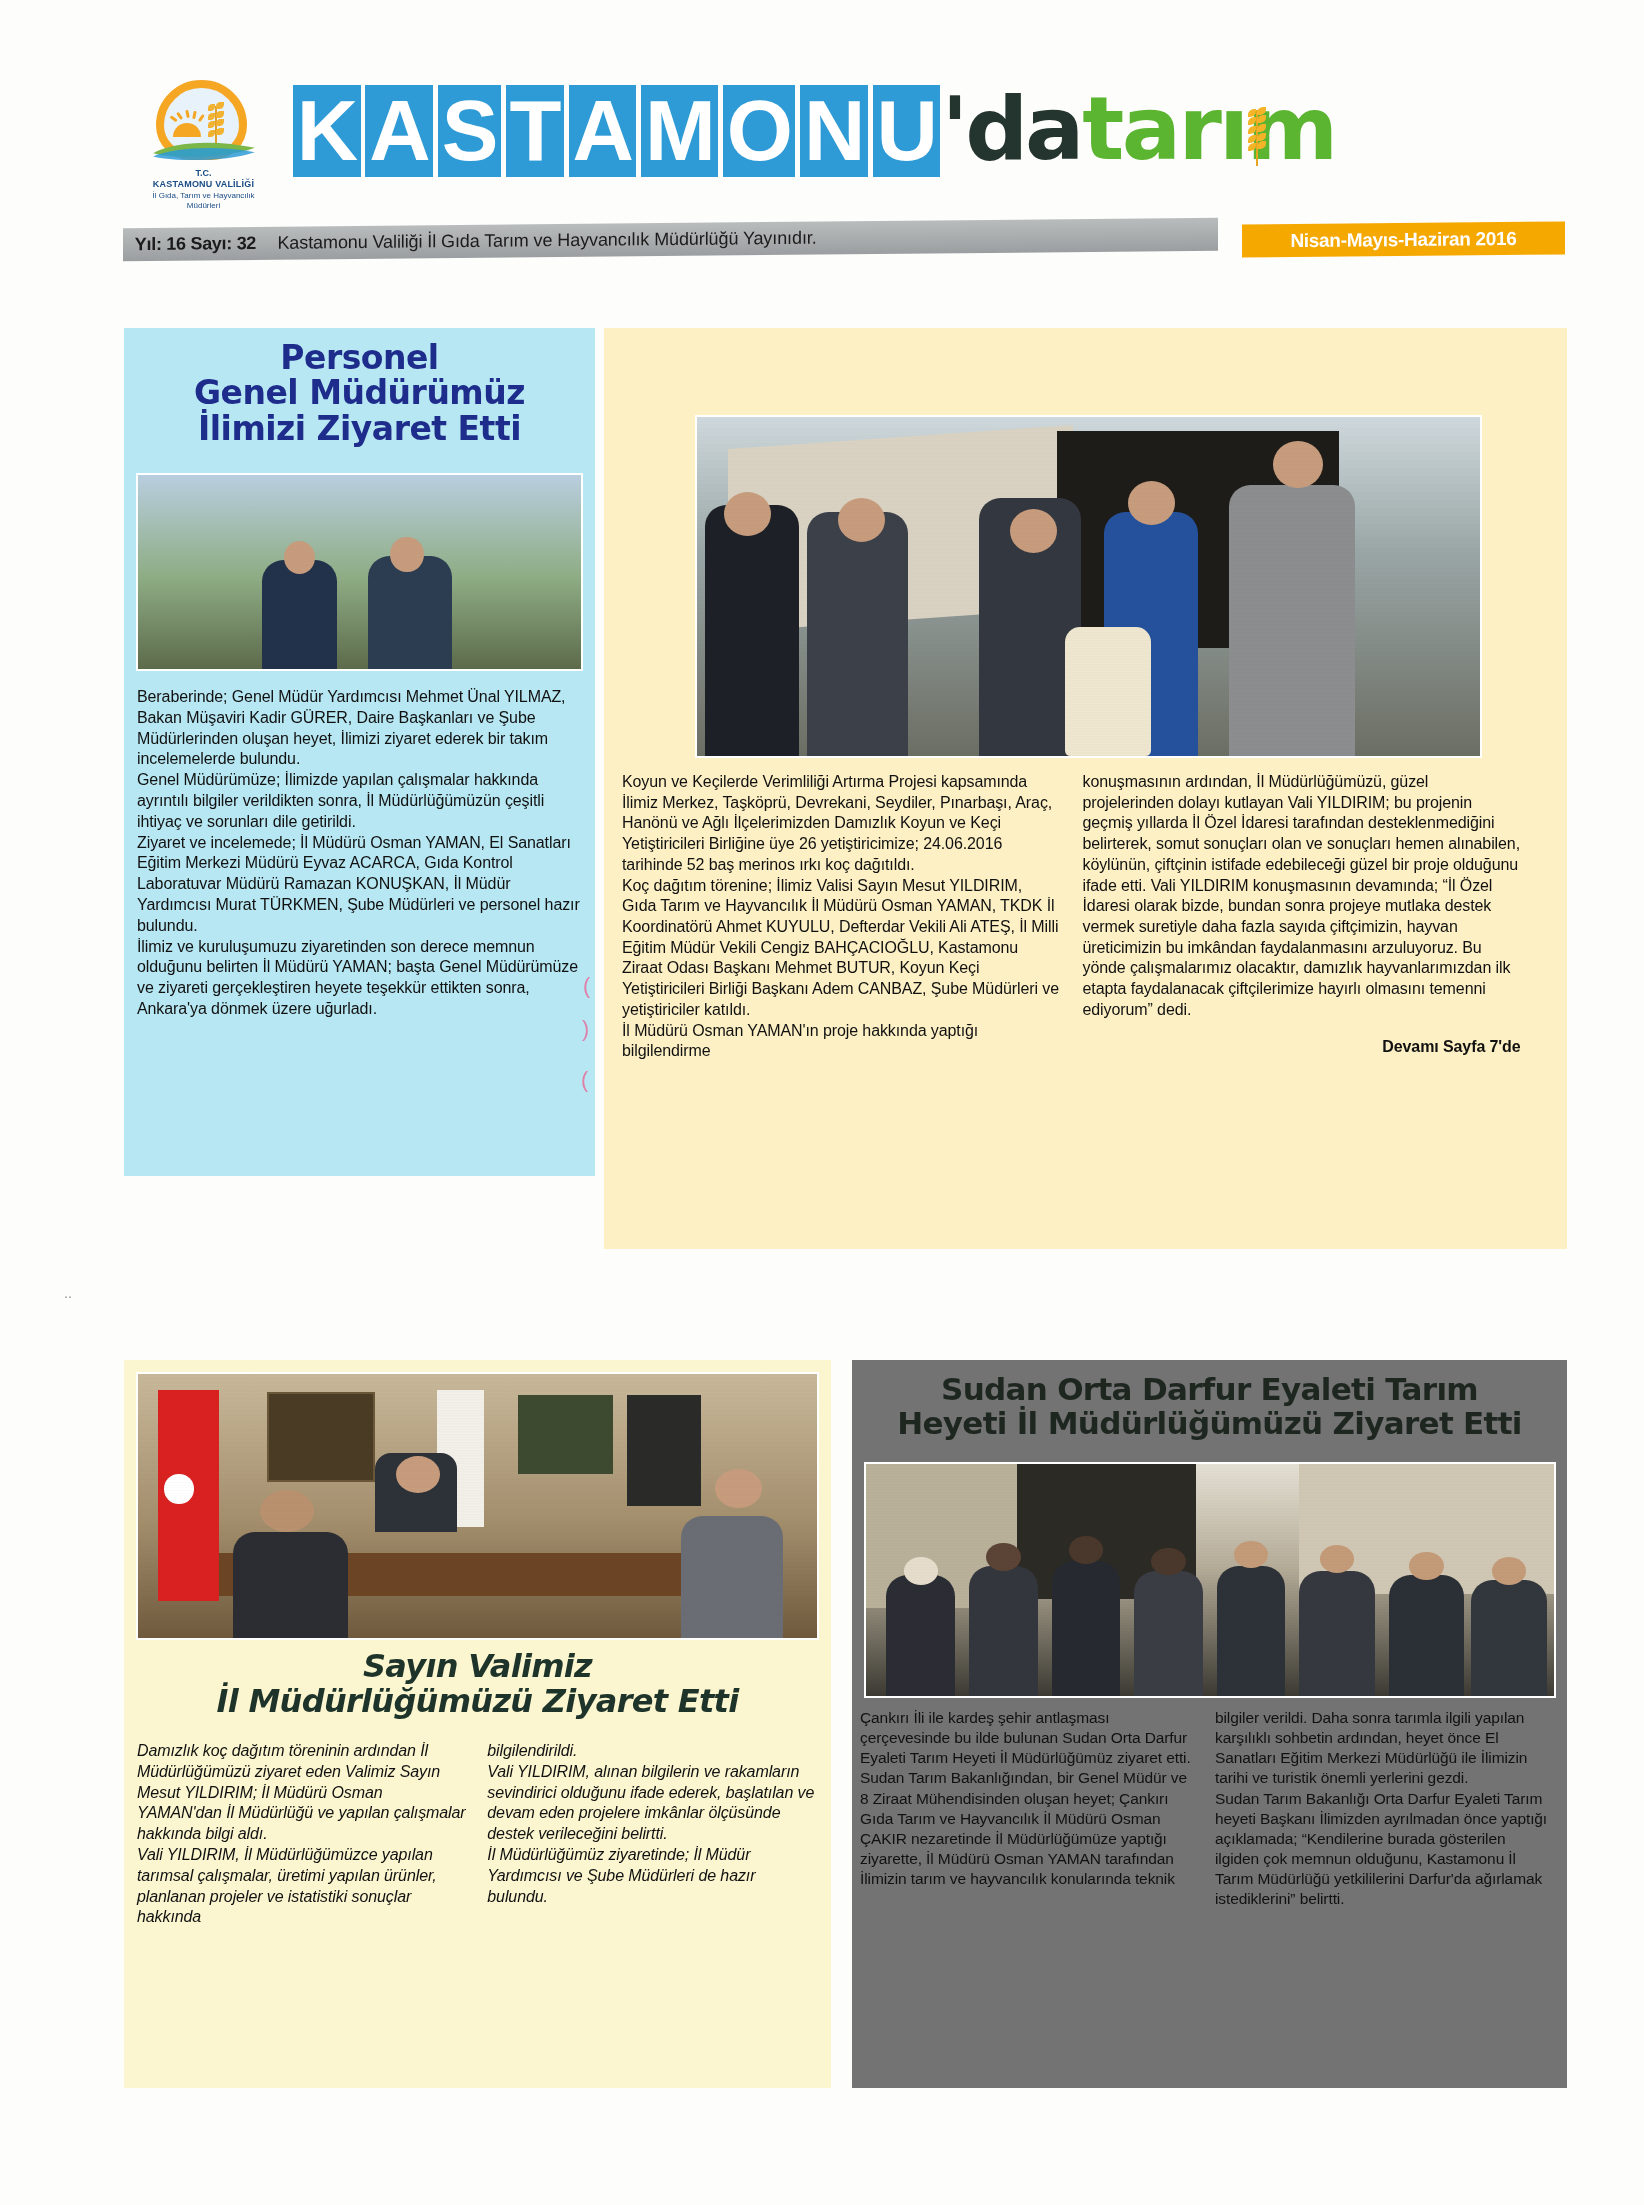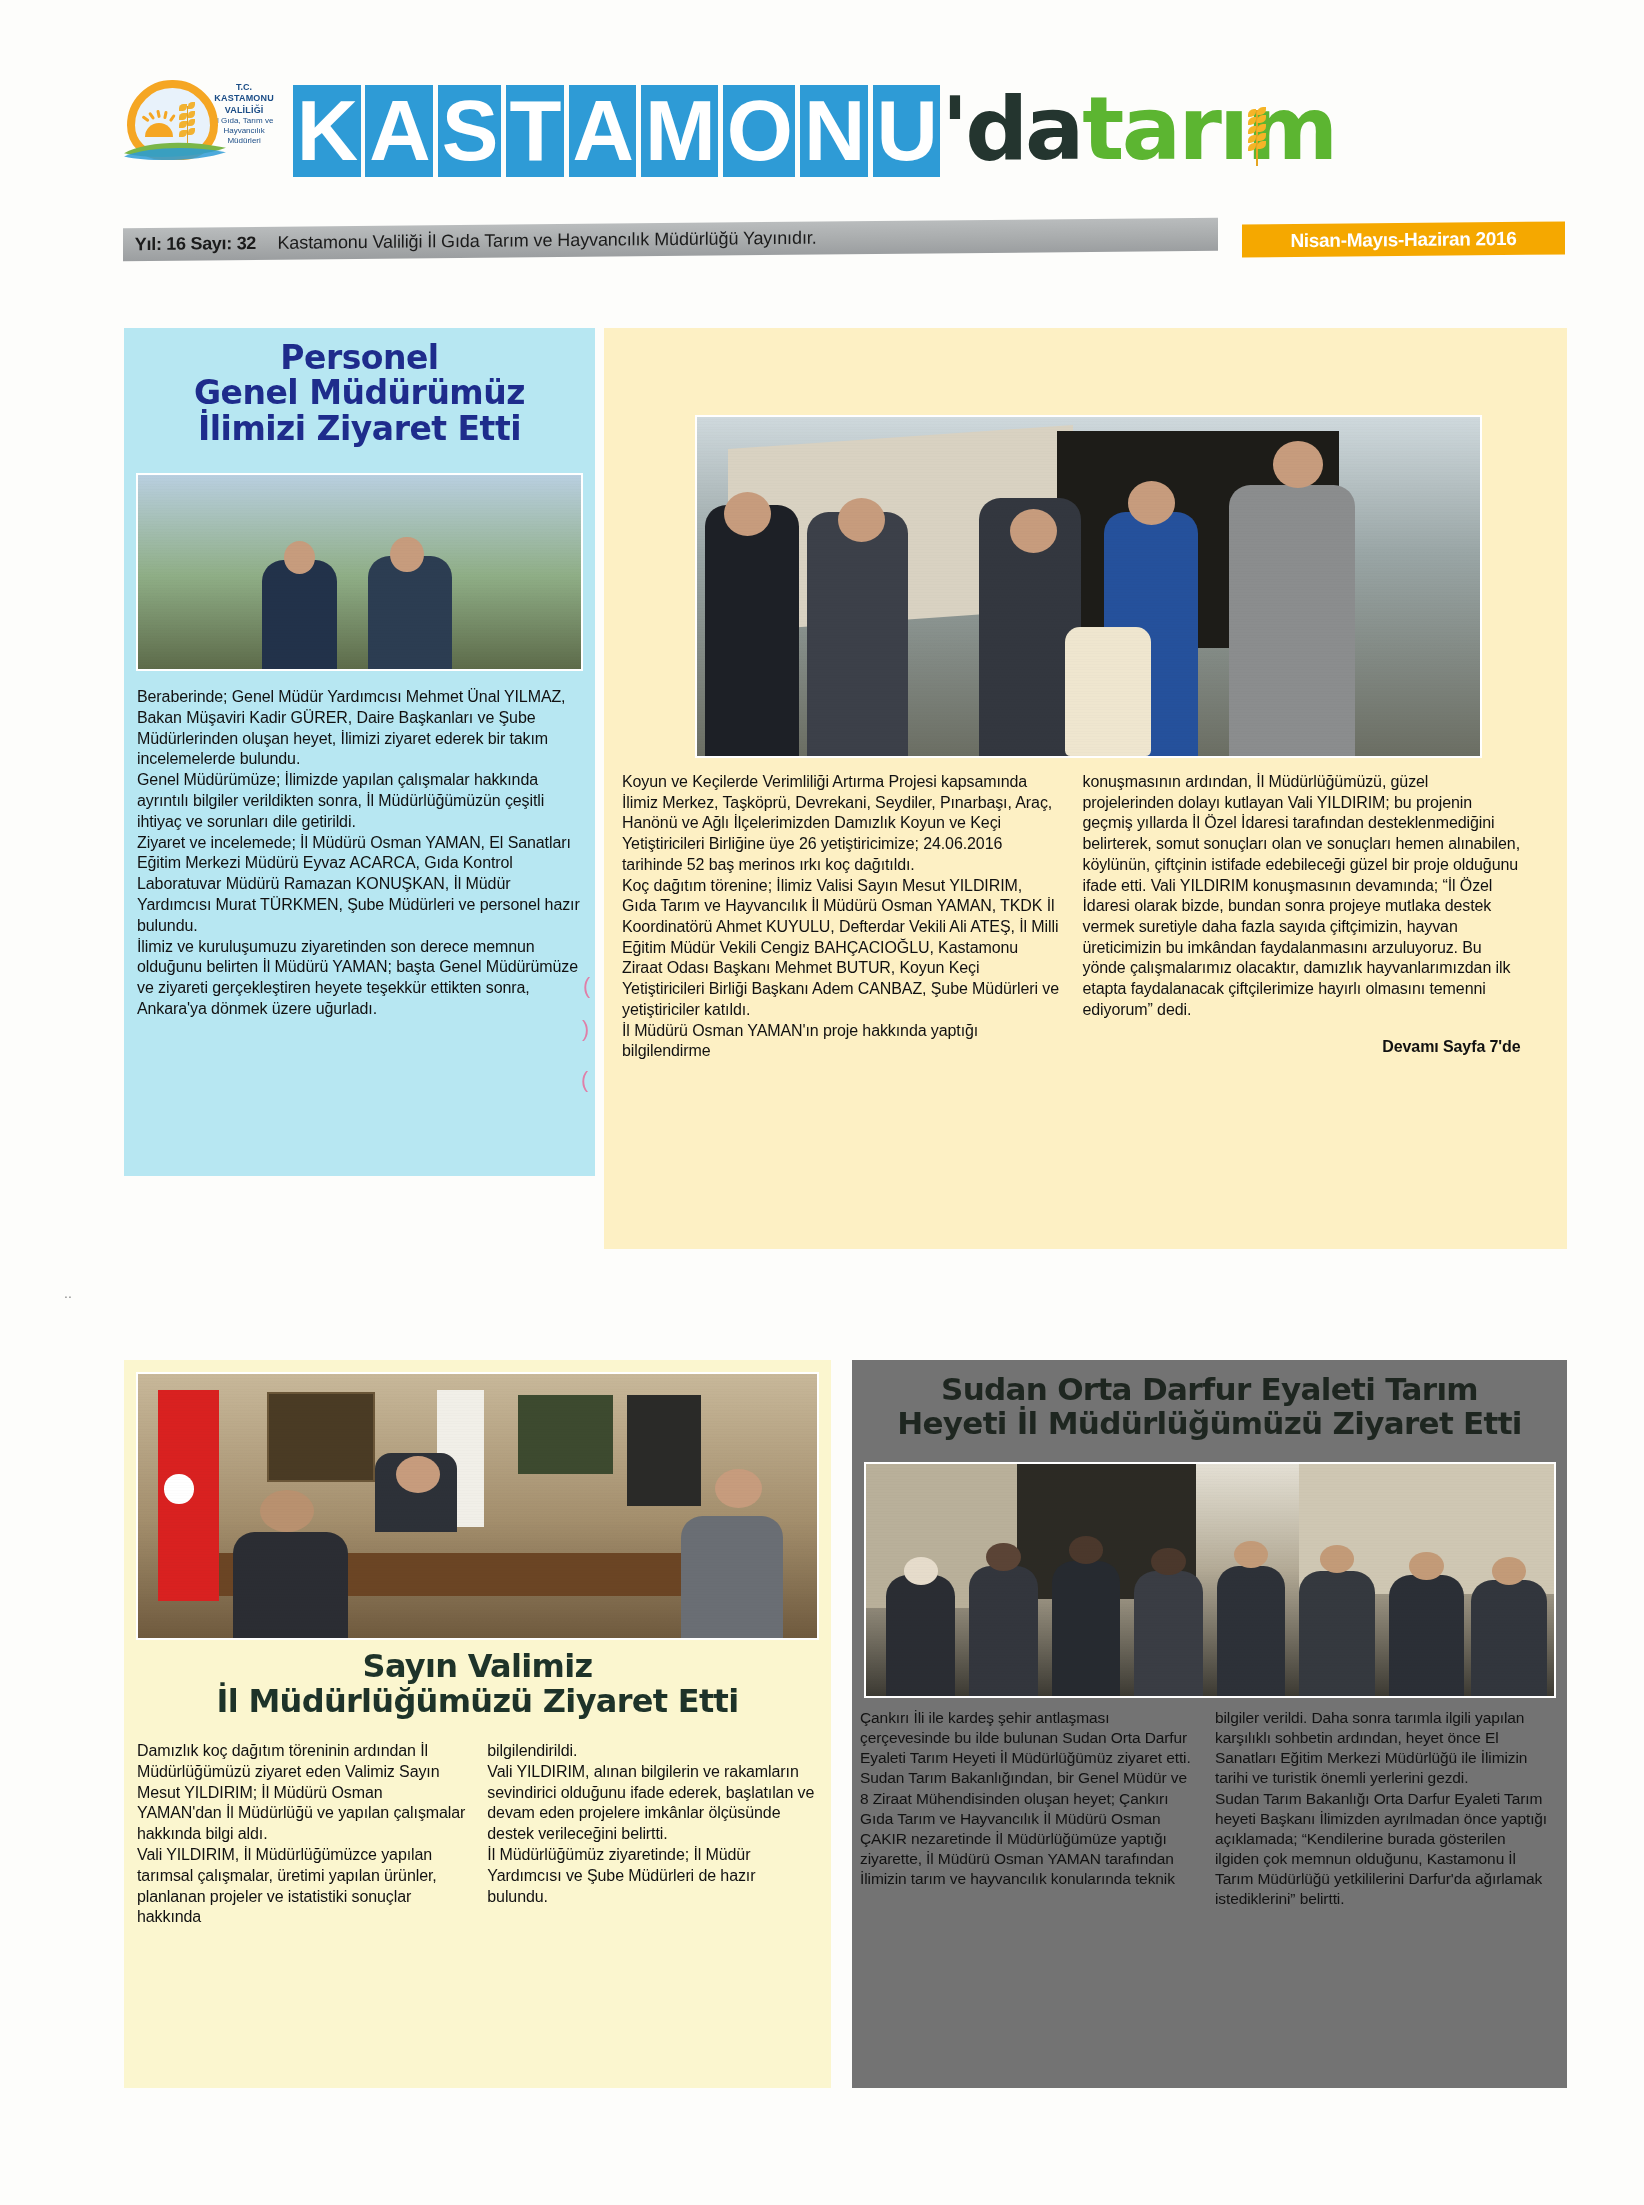--- a/index.html
+++ b/index.html
@@ -15,21 +15,21 @@
     position:absolute;inset:0;
     background:#fdfdfb;
   }
 
   
   .masthead{
     position:absolute;left:123px;top:80px;width:1445px;height:187px;
   }
   .logo-block{
     position:absolute;left:0px;top:0px;width:161px;height:161px;
-    display:flex;flex-direction:row;align-items:flex-start;
+    display:flex;flex-direction:column;align-items:center;
   }
   .logo-mark{
     position:relative;width:104px;height:86px;
   }
   .logo-ring{
     position:absolute;left:4.3px;top:0px;width:91px;height:80px;
     border:8px solid #F5A623;
     border-radius:48px 48px 37px 37px;
     box-sizing:border-box;
     background:#e8f2fb;
@@ -150,21 +150,21 @@
     position:absolute;top:444px;display:flex;gap:22.5px;left:18px;width:931px;
   }
   .col{
     width:438px;font-size:16px;line-height:1.295;color:#111;letter-spacing:-0.1px;
   }
   .devami{
     text-align:right;font-weight:bold;font-size:16px;margin-top:16px;
   }
 
   
-  #panel-valimiz{left:124px;top:1360px;width:707px;height:728px;}
+  #panel-valimiz{left:124px;top:1360px;width:707px;height:728px;font-style:italic;}
   #photo-valimiz{
     position:absolute;left:11.8px;top:11.8px;width:683px;height:268px;
   }
   .hd-valimiz{
     position:absolute;top:289px;left:0;width:100%;
     text-align:center;color:#1E3329;font-weight:bold;
     font-size:32px;line-height:1.08;letter-spacing:-0.7px;
     font-family:"DejaVu Sans",sans-serif;
   }
   .valimiz-cols{

